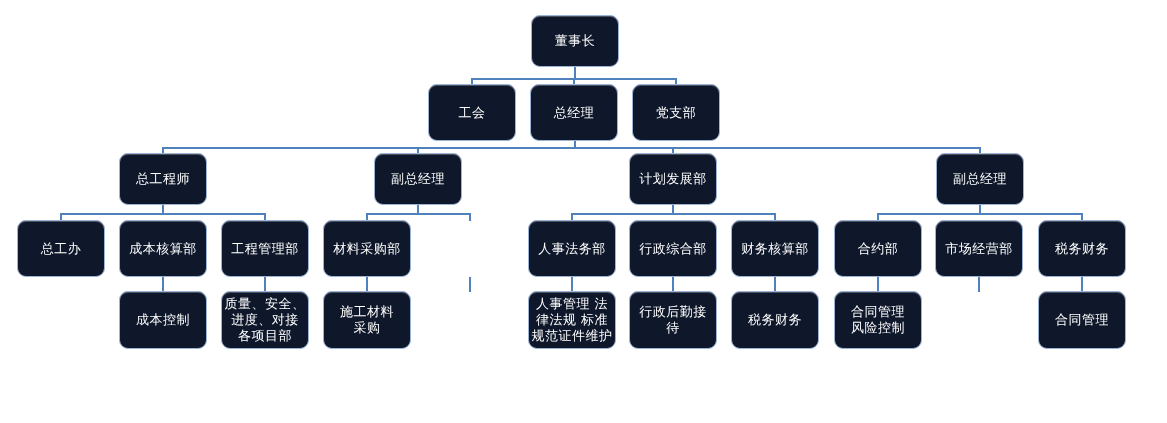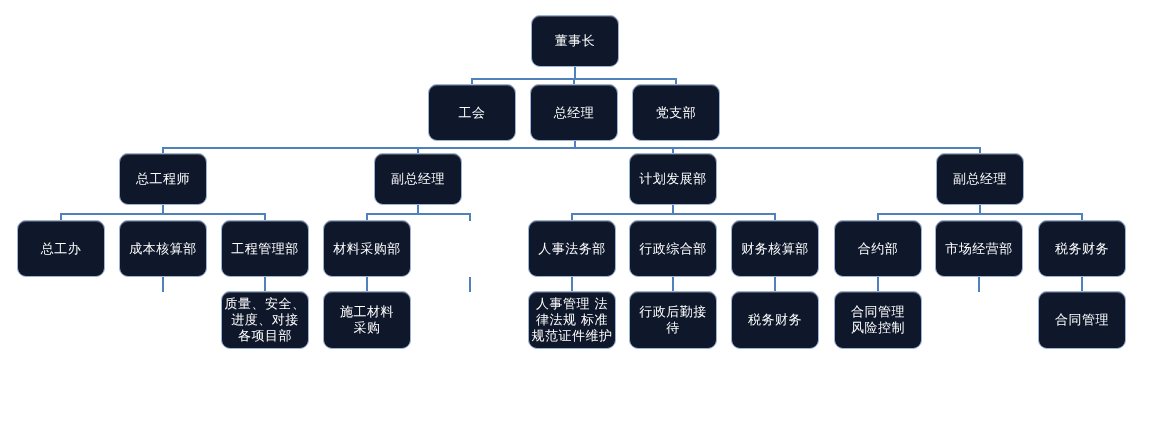--- a/index.html
+++ b/index.html
@@ -85,20 +85,21 @@
   <div class="node" style="--x:163; --y:220; --h:57">成本核算部</div>
   <div class="node" style="--x:265; --y:220; --h:57">工程管理部</div>
   <div class="node" style="--x:367; --y:220; --h:57">材料采购部</div>
   <div class="node" style="--x:572; --y:220; --h:57">人事法务部</div>
   <div class="node" style="--x:673; --y:220; --h:57">行政综合部</div>
   <div class="node" style="--x:775; --y:220; --h:57">财务核算部</div>
   <div class="node" style="--x:878; --y:220; --h:57">合约部</div>
   <div class="node" style="--x:979; --y:220; --h:57">市场经营部</div>
   <div class="node" style="--x:1082; --y:220; --h:57">税务财务</div>
 
+  <div class="node" style="--x:163; --y:291; --h:58">成本控制</div>
   <div class="node" style="--x:265; --y:291; --h:58">质量、安全、
 进度、对接
 各项目部</div>
   <div class="node" style="--x:367; --y:291; --h:58">施工材料
 采购</div>
   <div class="node" style="--x:572; --y:291; --h:58">人事管理 法
 律法规 标准
 规范证件维护</div>
   <div class="node" style="--x:673; --y:291; --h:58">行政后勤接
 待</div>

